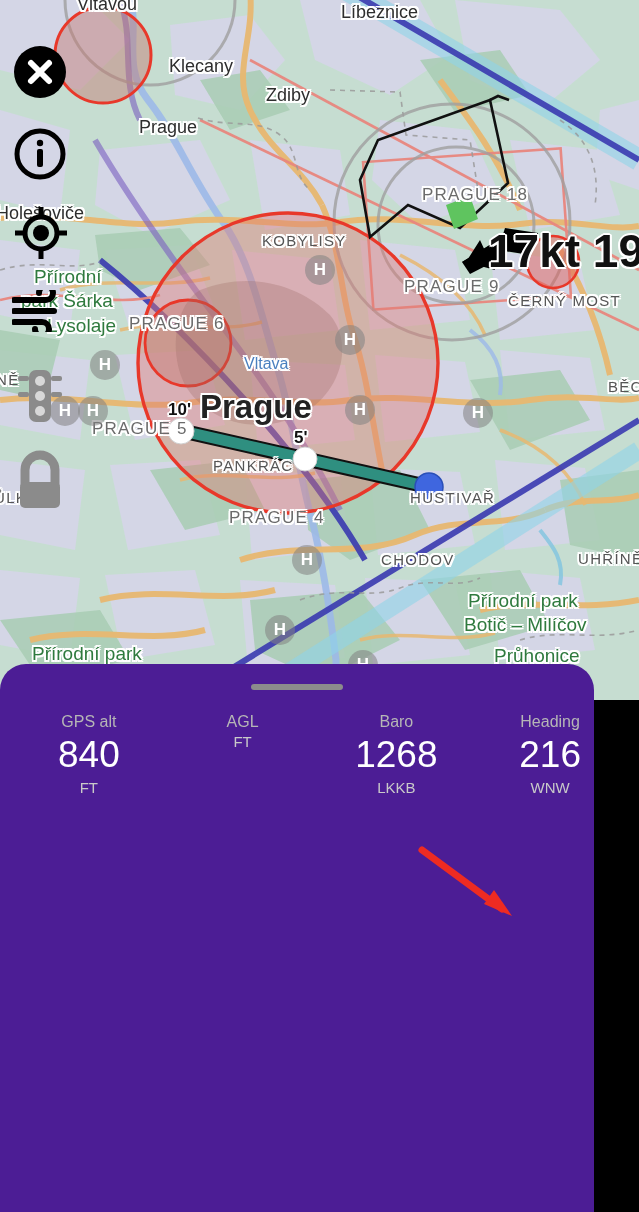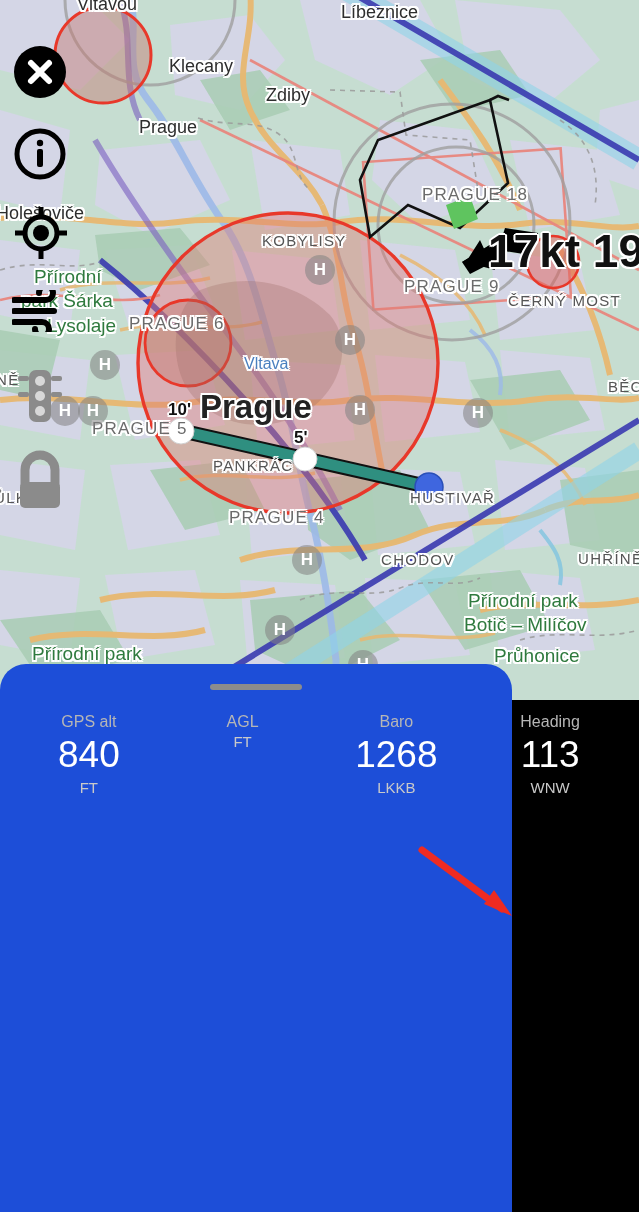--- a/index.html
+++ b/index.html
@@ -62,22 +62,22 @@
     white-space: nowrap;
   }
   .eta-label {
     position: absolute; font-size: 17px; font-weight: bold; color: #111;
     text-shadow: -1.5px -1.5px 0 #fff, 1.5px -1.5px 0 #fff, -1.5px 1.5px 0 #fff, 1.5px 1.5px 0 #fff,
       0 -1.8px 0 #fff, 0 1.8px 0 #fff, -1.8px 0 0 #fff, 1.8px 0 0 #fff;
   }
 
   
   #sheet {
-    position: absolute; left: 0; top: 664px; width: 512px; height: 548px;
-    background: #1d4ed8;
+    position: absolute; left: 0; top: 664px; width: 594px; height: 548px;
+    background: #4c1d95;
     border-radius: 26px 26px 0 0;
   }
   .grabber {
     position: absolute; left: 50%; transform: translateX(-50%); top: 20px;
     width: 92px; height: 6px; border-radius: 3px; background: #8c8c8c;
   }
 
   
   .instruments {
     position: absolute; left: 0; top: 40px; width: 639px; height: 120px;
@@ -368,21 +368,21 @@
         <div class="inst-label">AGL</div>
         <div class="inst-unit">FT</div>
       </div>
       <div class="inst">
         <div class="inst-label">Baro</div>
         <div class="inst-value">1268</div>
         <div class="inst-unit">LKKB</div>
       </div>
       <div class="inst">
         <div class="inst-label">Heading</div>
-        <div class="inst-value">113</div>
+        <div class="inst-value">216</div>
         <div class="inst-unit">WNW</div>
       </div>
     </div>
 
   </div>
 
   <svg class="annot-arrow" width="639" height="548" viewBox="0 0 639 548">
     <line x1="422" y1="186" x2="502" y2="245" stroke="#ee2b22" stroke-width="7" stroke-linecap="round"></line>
     <polygon points="512,252 484,240 494,226" fill="#ee2b22"></polygon>
   </svg>

